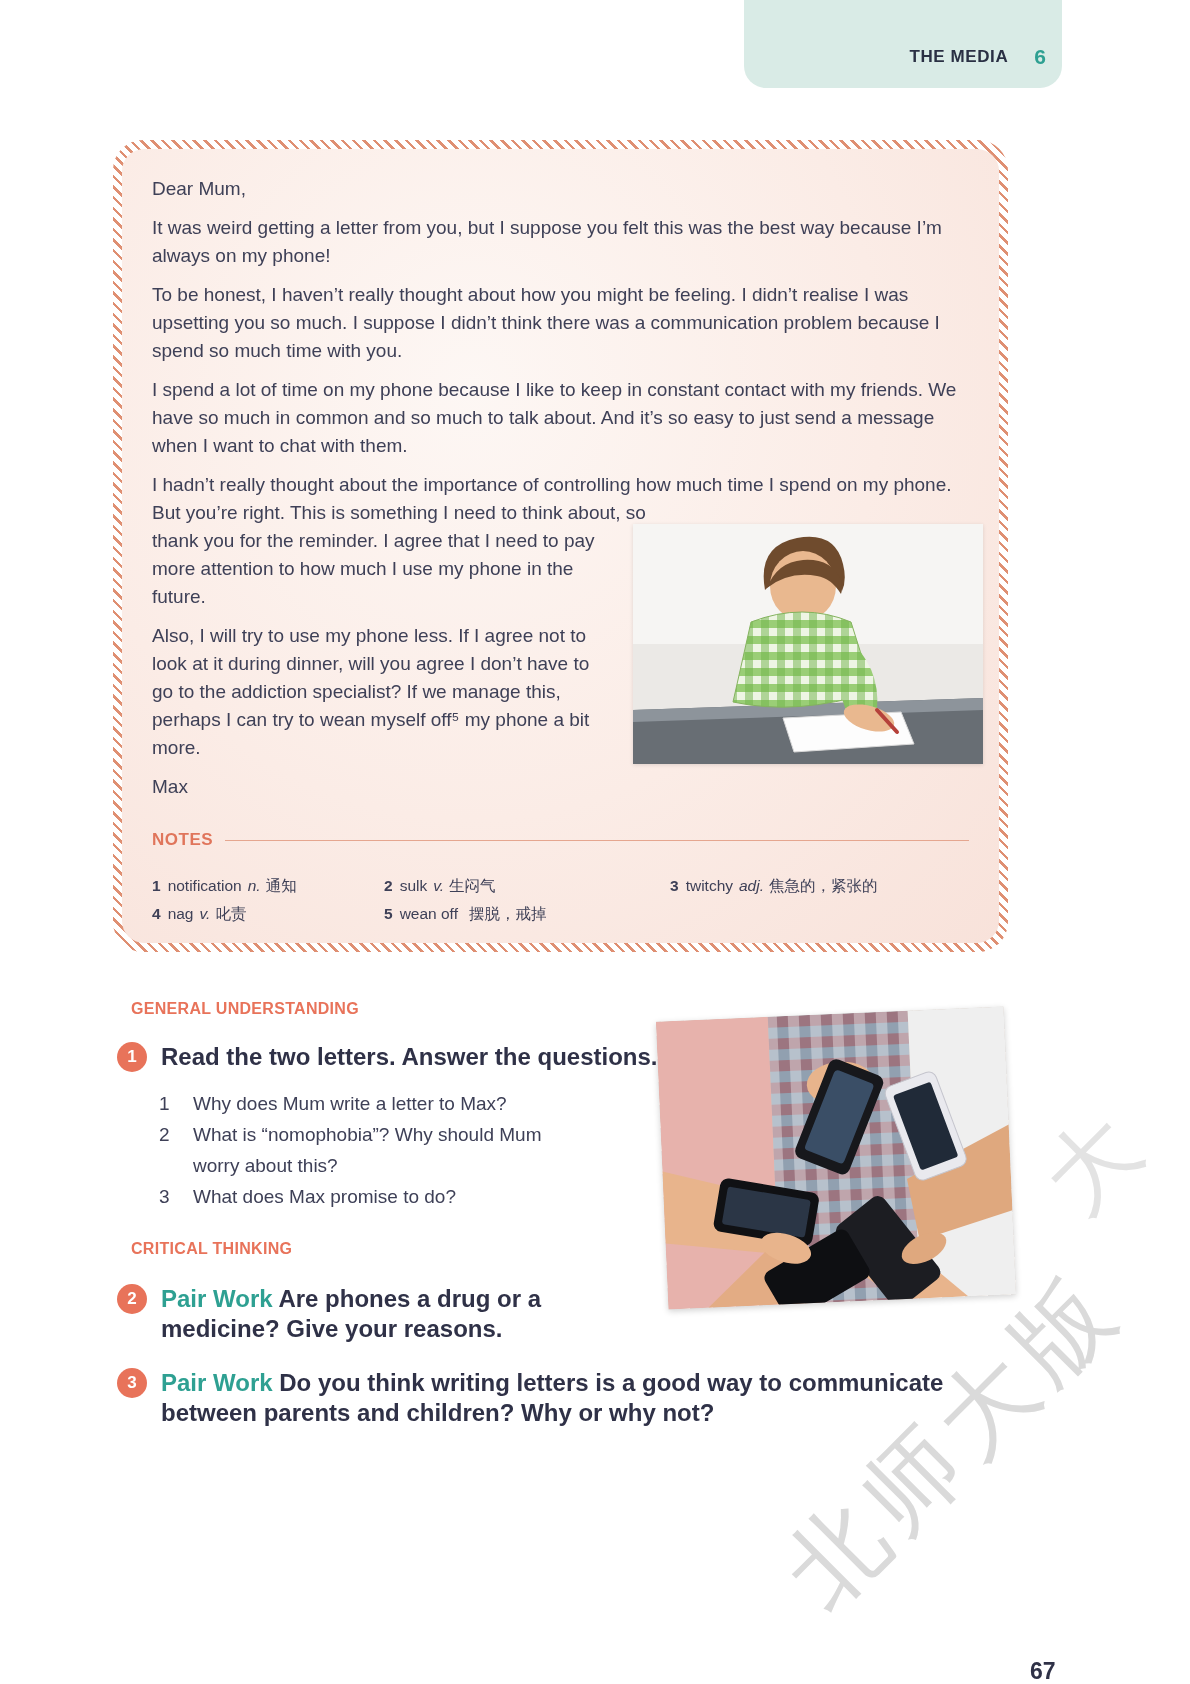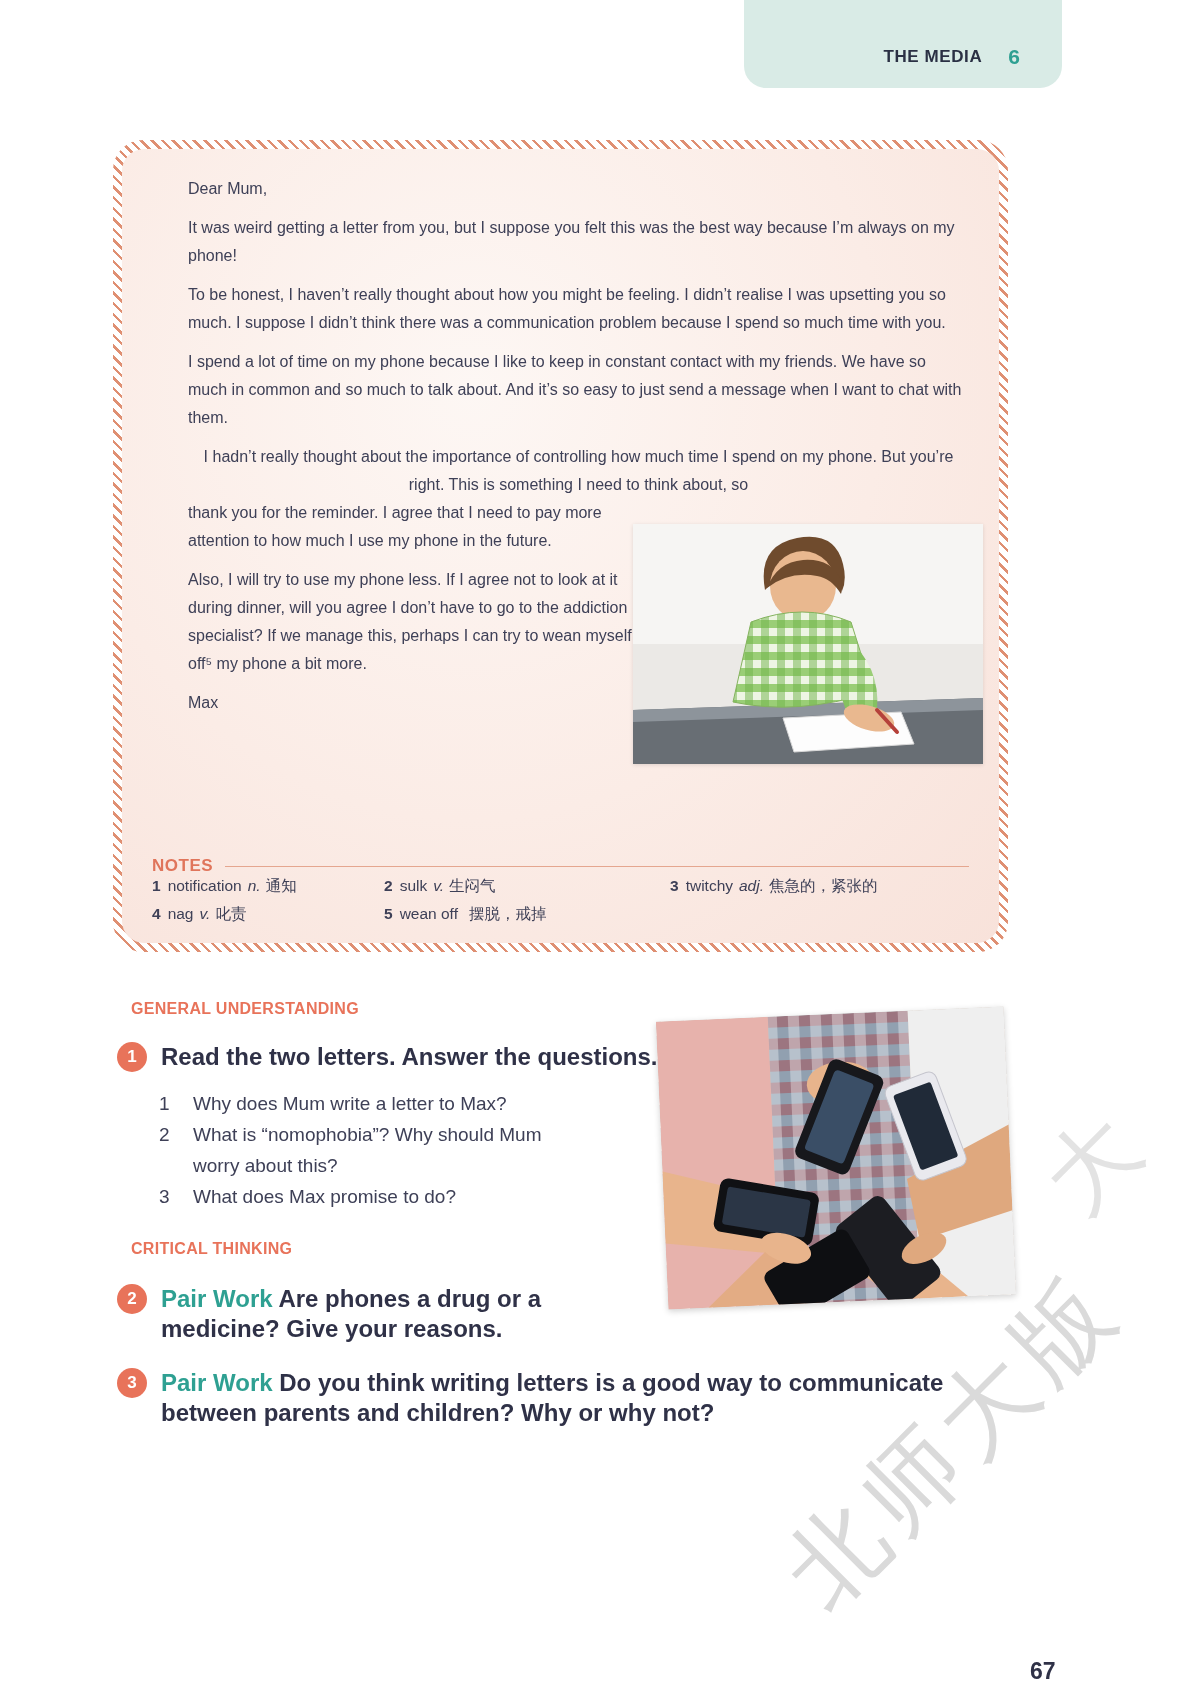--- a/index.html
+++ b/index.html
@@ -5,42 +5,42 @@
   * { margin:0; padding:0; box-sizing:border-box; }
   html,body { background:#ffffff; }
   body { font-family:"Liberation Sans", sans-serif; color:#3e4057; }
 
   .page { position:relative; width:1190px; height:1684px; background:#ffffff; overflow:hidden; margin:0 auto; }
   .page > * { position:absolute; z-index:1; }
 
   
   .unit-tab { left:744px; top:0; width:318px; height:88px; background:#d9ebe6;
               border-radius:0 0 22px 22px; display:flex; align-items:center; justify-content:flex-end;
-              gap:26px; padding:26px 42px 0 0; }
+              gap:26px; padding:26px 16px 0 0; }
   .unit-title { font-size:17px; font-weight:bold; color:#2a3044; letter-spacing:0.6px; }
   .unit-number { font-size:21px; font-weight:bold; color:#2ea092; }
 
   
   .letter-box { left:113px; top:140px; width:895px; height:812px; border-radius:30px; padding:9px;
                 background:repeating-linear-gradient(45deg,#df8f72 0px,#df8f72 2.5px,#ffffff 2.5px,#ffffff 7.5px); }
   .letter-inner { position:relative; width:100%; height:100%; border-radius:22px;
                   background:radial-gradient(ellipse at 40% 30%, #fdf7f4 0%, #fbece6 55%, #f8e2da 100%);
                   padding:26px 30px; }
-  .letter-inner p { font-size:16px; line-height:28px; color:#3e4057; margin-bottom:11px;margin-left:36px; }
-  .letter-inner p.nogap { margin-bottom:0;text-align:center; }
+  .letter-inner p { font-size:19px; line-height:28px; color:#3e4057; margin-bottom:11px; }
+  .letter-inner p.nogap { margin-bottom:0; }
   .letter-inner p.narrow { width:455px; }
   .letter-inner p.signature { margin-bottom:0; }
 
   .boy-photo { position:absolute; right:16px; top:375px; width:350px; height:240px;
                box-shadow:0 1px 4px rgba(0,0,0,0.12); }
   .boy-photo svg { display:block; width:100%; height:100%; }
 
   
   .notes { position:absolute; left:30px; right:30px; bottom:18px; }
-  .notes-header { display:flex; align-items:center; gap:12px; margin-bottom:0; }
+  .notes-header { display:flex; align-items:center; gap:12px; margin-bottom:26px; }
   .notes-label { color:#e0755b; font-weight:bold; font-size:17px; letter-spacing:0.5px; }
   .notes-line { flex:1; height:1px; background:#e5a68f; }
   .notes-grid { display:grid; grid-template-columns:232px 286px 1fr; row-gap:7px;
                 font-size:15.5px; color:#3e4057; }
   .note-num { font-weight:bold; margin-right:7px; }
   .note-pos { font-style:italic; margin:0 5px 0 6px; }
 
   
   .section-title { font-size:16px; font-weight:bold; color:#e8735a; letter-spacing:0.3px; }
   #gu-title { left:131px; top:1000px; }

